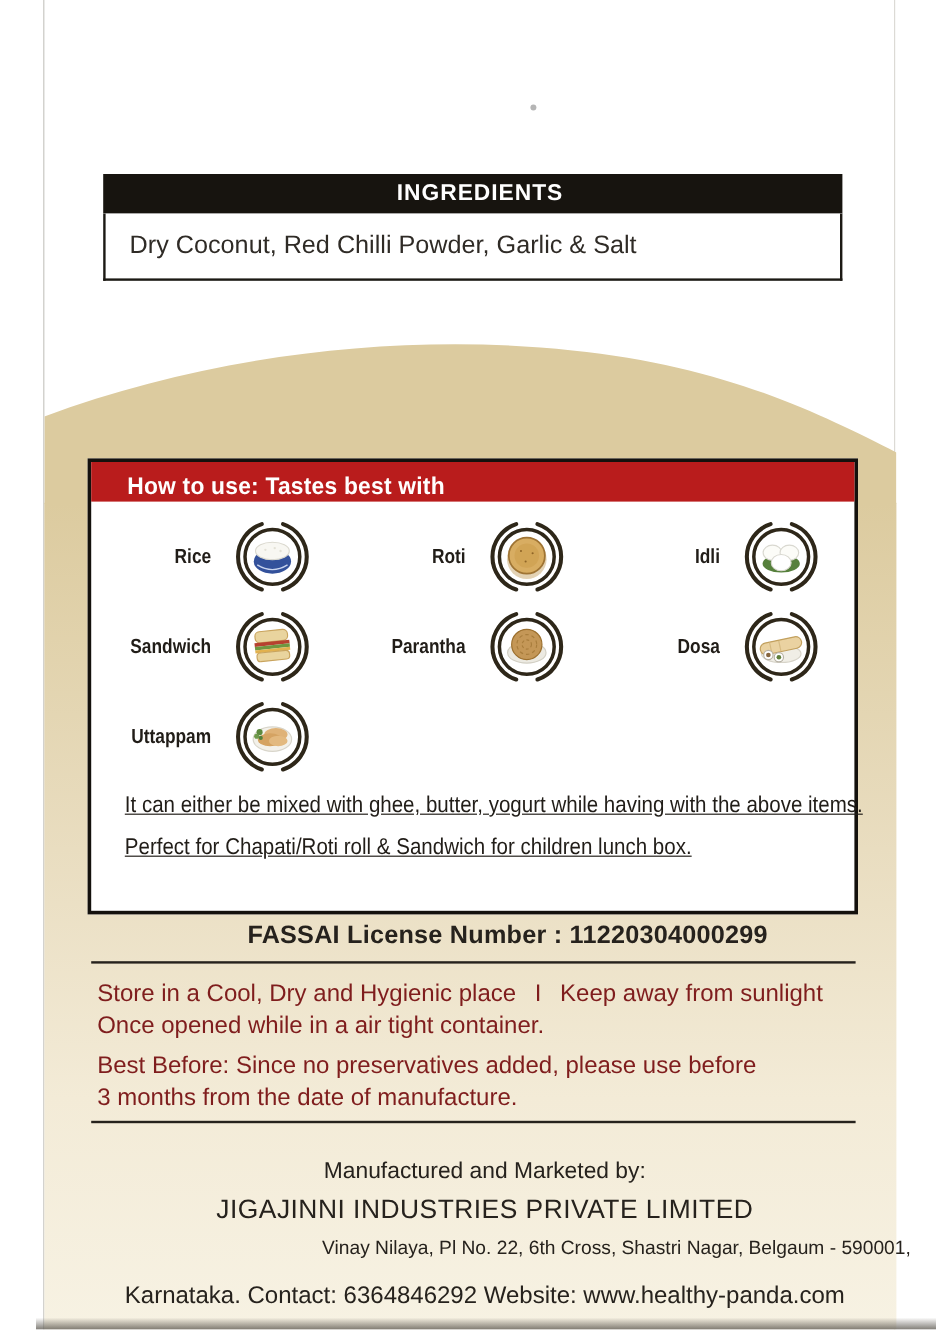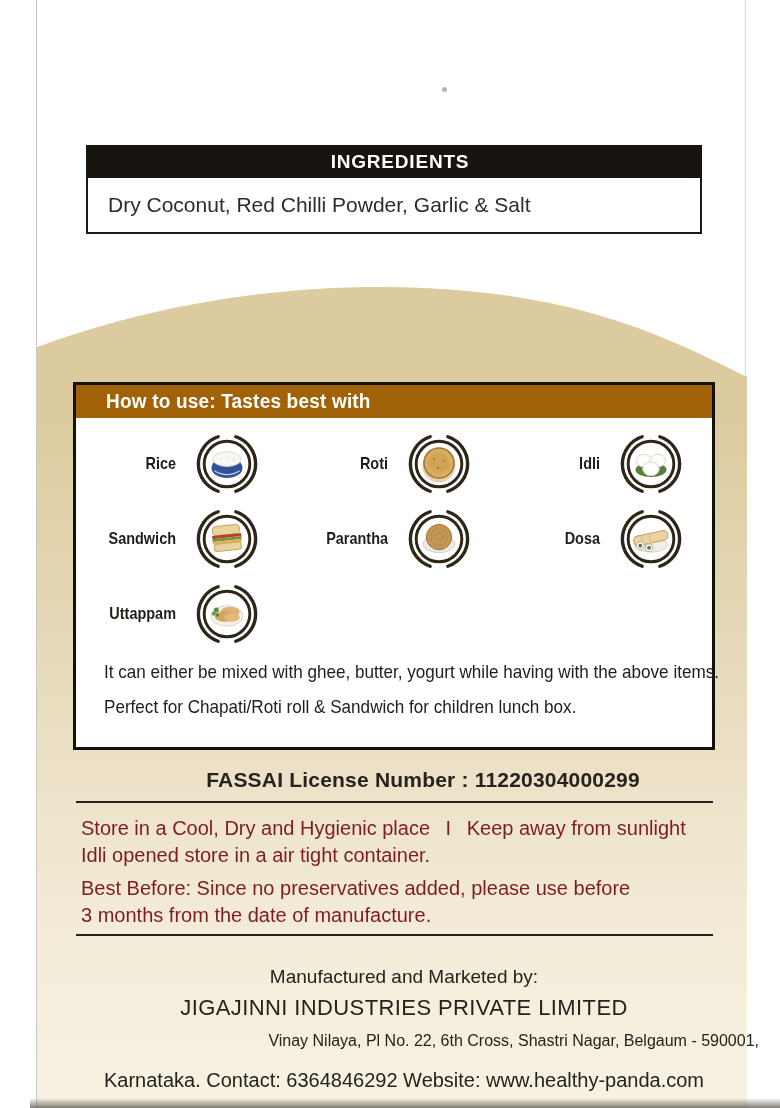--- a/index.html
+++ b/index.html
@@ -36,33 +36,33 @@
   
   .bg-wave{position:absolute;left:0;top:285px;width:710px;height:135px;display:block;}
   .bg-lower{position:absolute;left:0;top:419px;width:710px;height:689px;
     background:linear-gradient(#dccb9f 0%, #e9ddc0 42%, #f3ebd7 72%, #f7f2e3 100%);}
   
   .card{
     position:absolute;left:36px;top:382px;width:642px;box-sizing:border-box;
     border:3px solid #14110d;background:#fff;
   }
   .card .hdr{
-    background:#a16207;color:#fff;height:33px;display:flex;align-items:center;
+    background:#b91c1c;color:#fff;height:33px;display:flex;align-items:flex-end;
     padding-left:30px;
   }
   .card .hdr span{font-size:20px;font-weight:bold;transform:scaleX(.95);transform-origin:left center;letter-spacing:.2px;}
   .grid{padding-top:12px;}
   .grid-row{display:flex;margin-bottom:7px;}
   .cell{width:212px;display:flex;align-items:center;}
   .cell .food-label{
     width:100px;text-align:right;font-weight:bold;font-size:17px;color:#211d18;
     transform:scaleX(.85);transform-origin:right center;white-space:nowrap;
   }
   .cell .circ{margin-left:17px;width:68px;height:68px;}
-  .notes{padding:6px 20px 16px 28px;}
+  .notes{padding:6px 20px 28px 28px;text-decoration:underline;}
   .notes p{
     margin:0 0 13px 0;font-size:19px;color:#211d18;white-space:nowrap;
     transform:scaleX(.9);transform-origin:left center;
   }
   
   .fassai{position:absolute;left:0;top:768px;width:710px;text-align:center;
     font-size:21px;font-weight:bold;letter-spacing:.2px;color:#26221d;padding-left:31px;}
   .rule{position:absolute;left:39px;width:637px;height:2px;background:#26221d;}
   .rule-1{top:801px;}
   .rule-2{top:934px;}
@@ -228,21 +228,21 @@
       <p>Perfect for Chapati/Roti roll &amp; Sandwich for children lunch box.</p>
     </div>
   </div>
 
   <div class="fassai">FASSAI License Number : 11220304000299</div>
 
   <div class="rule rule-1"></div>
 
   <div class="para para-store">
     <div>Store in a Cool, Dry and Hygienic place  I  Keep away from sunlight</div>
-    <div>Idli opened store in a air tight container.</div>
+    <div>Once opened while in a air tight container.</div>
   </div>
 
   <div class="para para-best">
     <div>Best Before: Since no preservatives added, please use before</div>
     <div>3 months from the date of manufacture.</div>
   </div>
 
   <div class="rule rule-2"></div>
 
   <div class="mfg">

